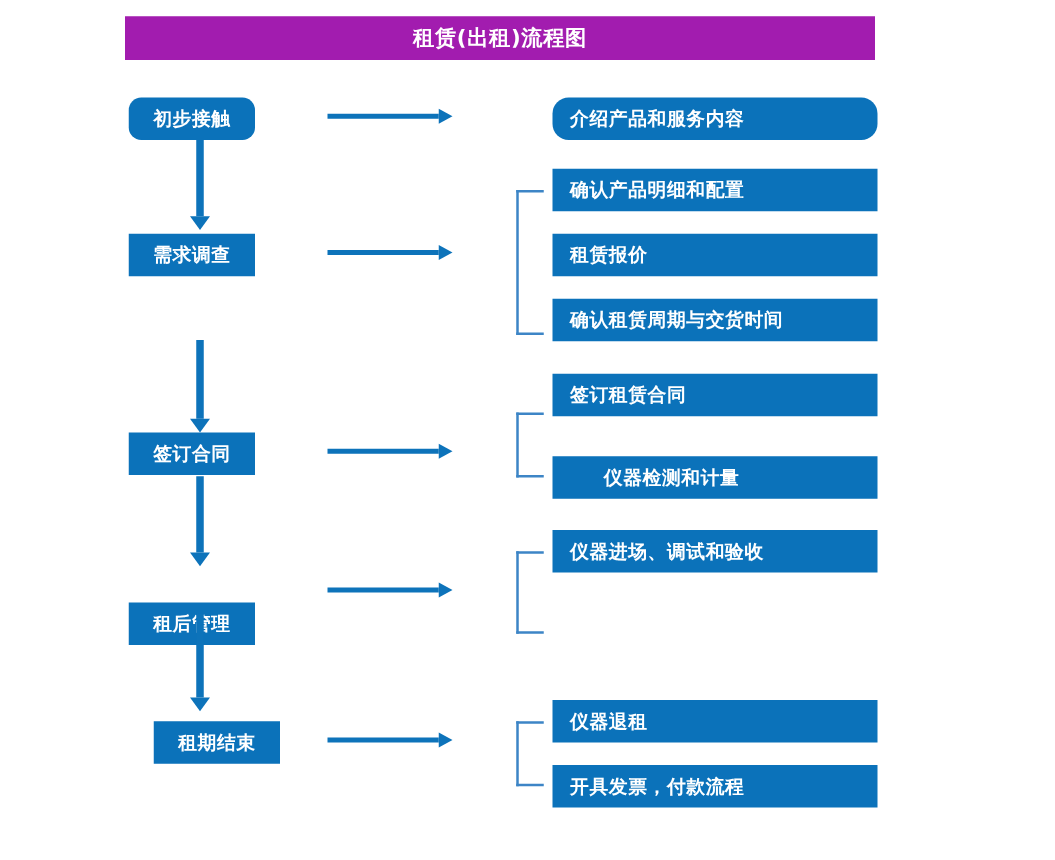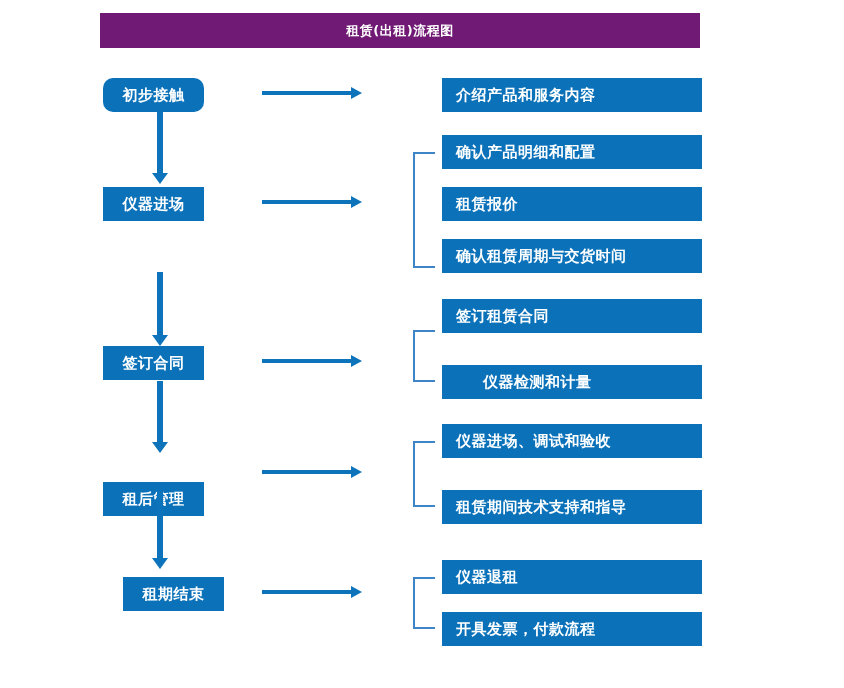--- a/index.html
+++ b/index.html
@@ -19,23 +19,23 @@
     height: 688px;
   }
 
   
   .title-bar {
     position: absolute;
     left: 100px;
     top: 13px;
     width: 600px;
     height: 35px;
-    background: #701a75;
+    background: #a21caf;
     color: #ffffff;
-    font-size: 13px;
+    font-size: 17px;
     font-weight: bold;
     display: flex;
     align-items: center;
     justify-content: center;
     letter-spacing: 0.5px;
     box-sizing: border-box;
   }
 
   
   .stage-box {
@@ -134,28 +134,28 @@
 
   <div class="title-bar">租赁(出租)流程图</div>
 
   <div class="stage-box" style="top:78px;border-radius:10px;">初步接触</div>
 
   <div class="h-arrow" style="left:262px; top:87px; width:100px;">
     <div class="shaft" style="width:89px;"></div>
     <div class="head" style="left:89px;"></div>
   </div>
 
-  <div class="detail-box" style="top:78px;">介绍产品和服务内容</div>
+  <div class="detail-box" style="top:78px;border-radius:13px;">介绍产品和服务内容</div>
 
   <div class="v-arrow" style="left:152px; top:112px; height:72px;">
     <div class="shaft" style="height:61px;"></div>
     <div class="head" style="top:61px;"></div>
   </div>
 
-  <div class="stage-box" style="top:187px;">仪器进场</div>
+  <div class="stage-box" style="top:187px;">需求调查</div>
 
   <div class="h-arrow" style="left:262px; top:196px; width:100px;">
     <div class="shaft" style="width:89px;"></div>
     <div class="head" style="left:89px;"></div>
   </div>
 
   <div class="bracket" style="left:413px; top:152px; width:22px; height:116px;"></div>
 
   <div class="detail-box" style="top:135px;">确认产品明细和配置</div>
   <div class="detail-box" style="top:187px;">租赁报价</div>
@@ -186,21 +186,20 @@
   <div class="stage-box" style="top:482px;">租后管理</div>
 
   <div class="h-arrow" style="left:262px; top:466px; width:100px;">
     <div class="shaft" style="width:89px;"></div>
     <div class="head" style="left:89px;"></div>
   </div>
 
   <div class="bracket" style="left:413px; top:441px; width:22px; height:66px;"></div>
 
   <div class="detail-box" style="top:424px;">仪器进场、调试和验收</div>
-  <div class="detail-box" style="top:490px;">租赁期间技术支持和指导</div>
 
   <div class="v-arrow" style="left:152px; top:491px; height:78px;">
     <div class="shaft" style="height:67px;"></div>
     <div class="head" style="top:67px;"></div>
   </div>
 
   <div class="stage-box" style="top:577px;margin-left:20px;">租期结束</div>
 
   <div class="h-arrow" style="left:262px; top:586px; width:100px;">
     <div class="shaft" style="width:89px;"></div>

